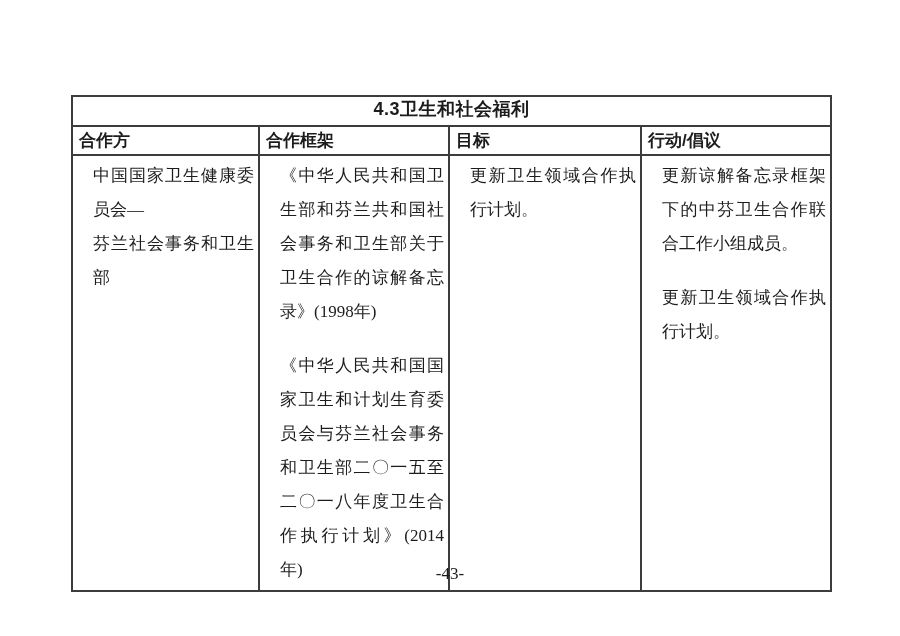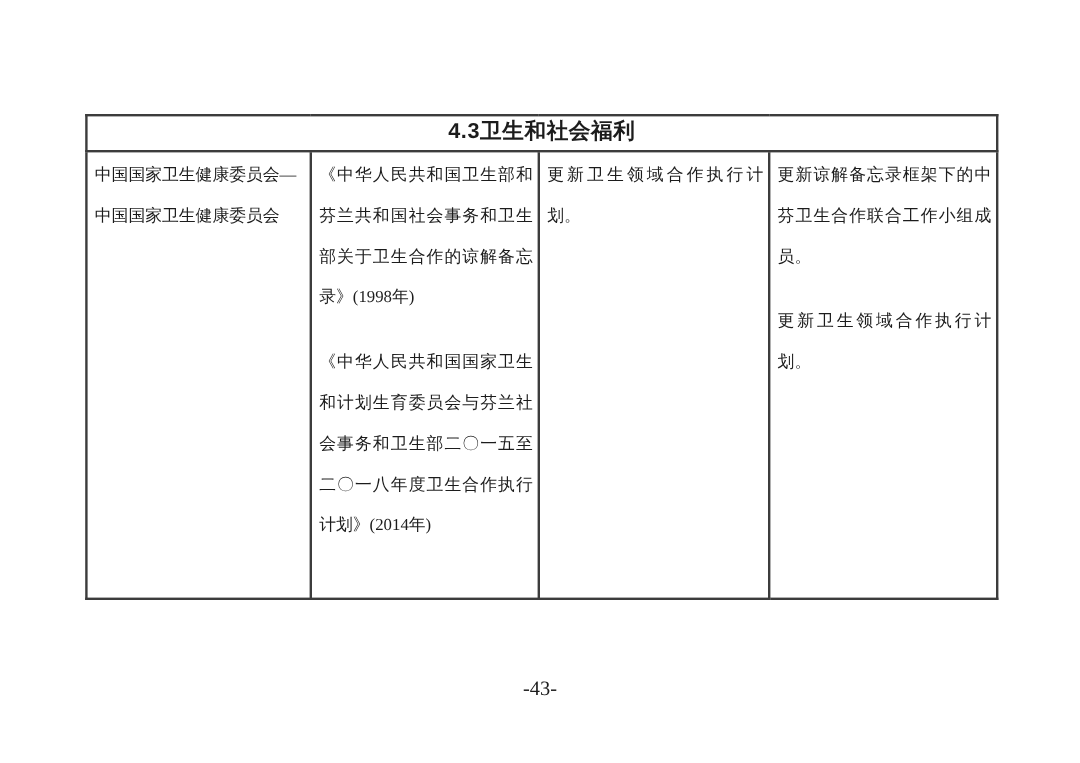--- a/index.html
+++ b/index.html
@@ -39,22 +39,22 @@
   tr.header-row td {
     height: 28px;
     vertical-align: middle;
     padding: 2px 4px 2px 6px;
     font-family: "Liberation Sans", "DejaVu Sans", sans-serif;
     font-weight: bold;
     font-size: 17px;
   }
   tr.body-row td {
     height: 373px;
-    padding: 3px 4px 3px 6px;
-    font-size: 14px;
+    padding: 3px 4px 3px 20px;
+    font-size: 17px;
     line-height: 34px;
   }
   tr.body-row p {
     margin: 0;
     text-align: justify;
     text-justify: inter-ideograph;
   }
   tr.body-row p.blank-line-above {
     margin-top: 20px;
   }
@@ -79,25 +79,31 @@
       <col style="width:190px">
       <col style="width:192px">
       <col style="width:190px">
     </colgroup>
 
     <tbody>
         <tr class="title-row">
       <td class="title-cell" colspan="4">4.3卫生和社会福利</td>
     </tr>
 
+    <tr class="header-row">
+      <td>合作方</td>
+      <td>合作框架</td>
+      <td>目标</td>
+      <td>行动/倡议</td>
+    </tr>
 
     <tr class="body-row">
       <td>
         <p>中国国家卫生健康委员会—</p>
-        <p>中国国家卫生健康委员会</p>
+        <p>芬兰社会事务和卫生部</p>
       </td>
       <td>
         <p>《中华人民共和国卫生部和芬兰共和国社会事务和卫生部关于卫生合作的谅解备忘录》(1998年)</p>
         <p class="blank-line-above">《中华人民共和国国家卫生和计划生育委员会与芬兰社会事务和卫生部二〇一五至二〇一八年度卫生合作执行计划》(2014年)</p>
       </td>
       <td>
         <p>更新卫生领域合作执行计划。</p>
       </td>
       <td>
         <p>更新谅解备忘录框架下的中芬卫生合作联合工作小组成员。</p>

